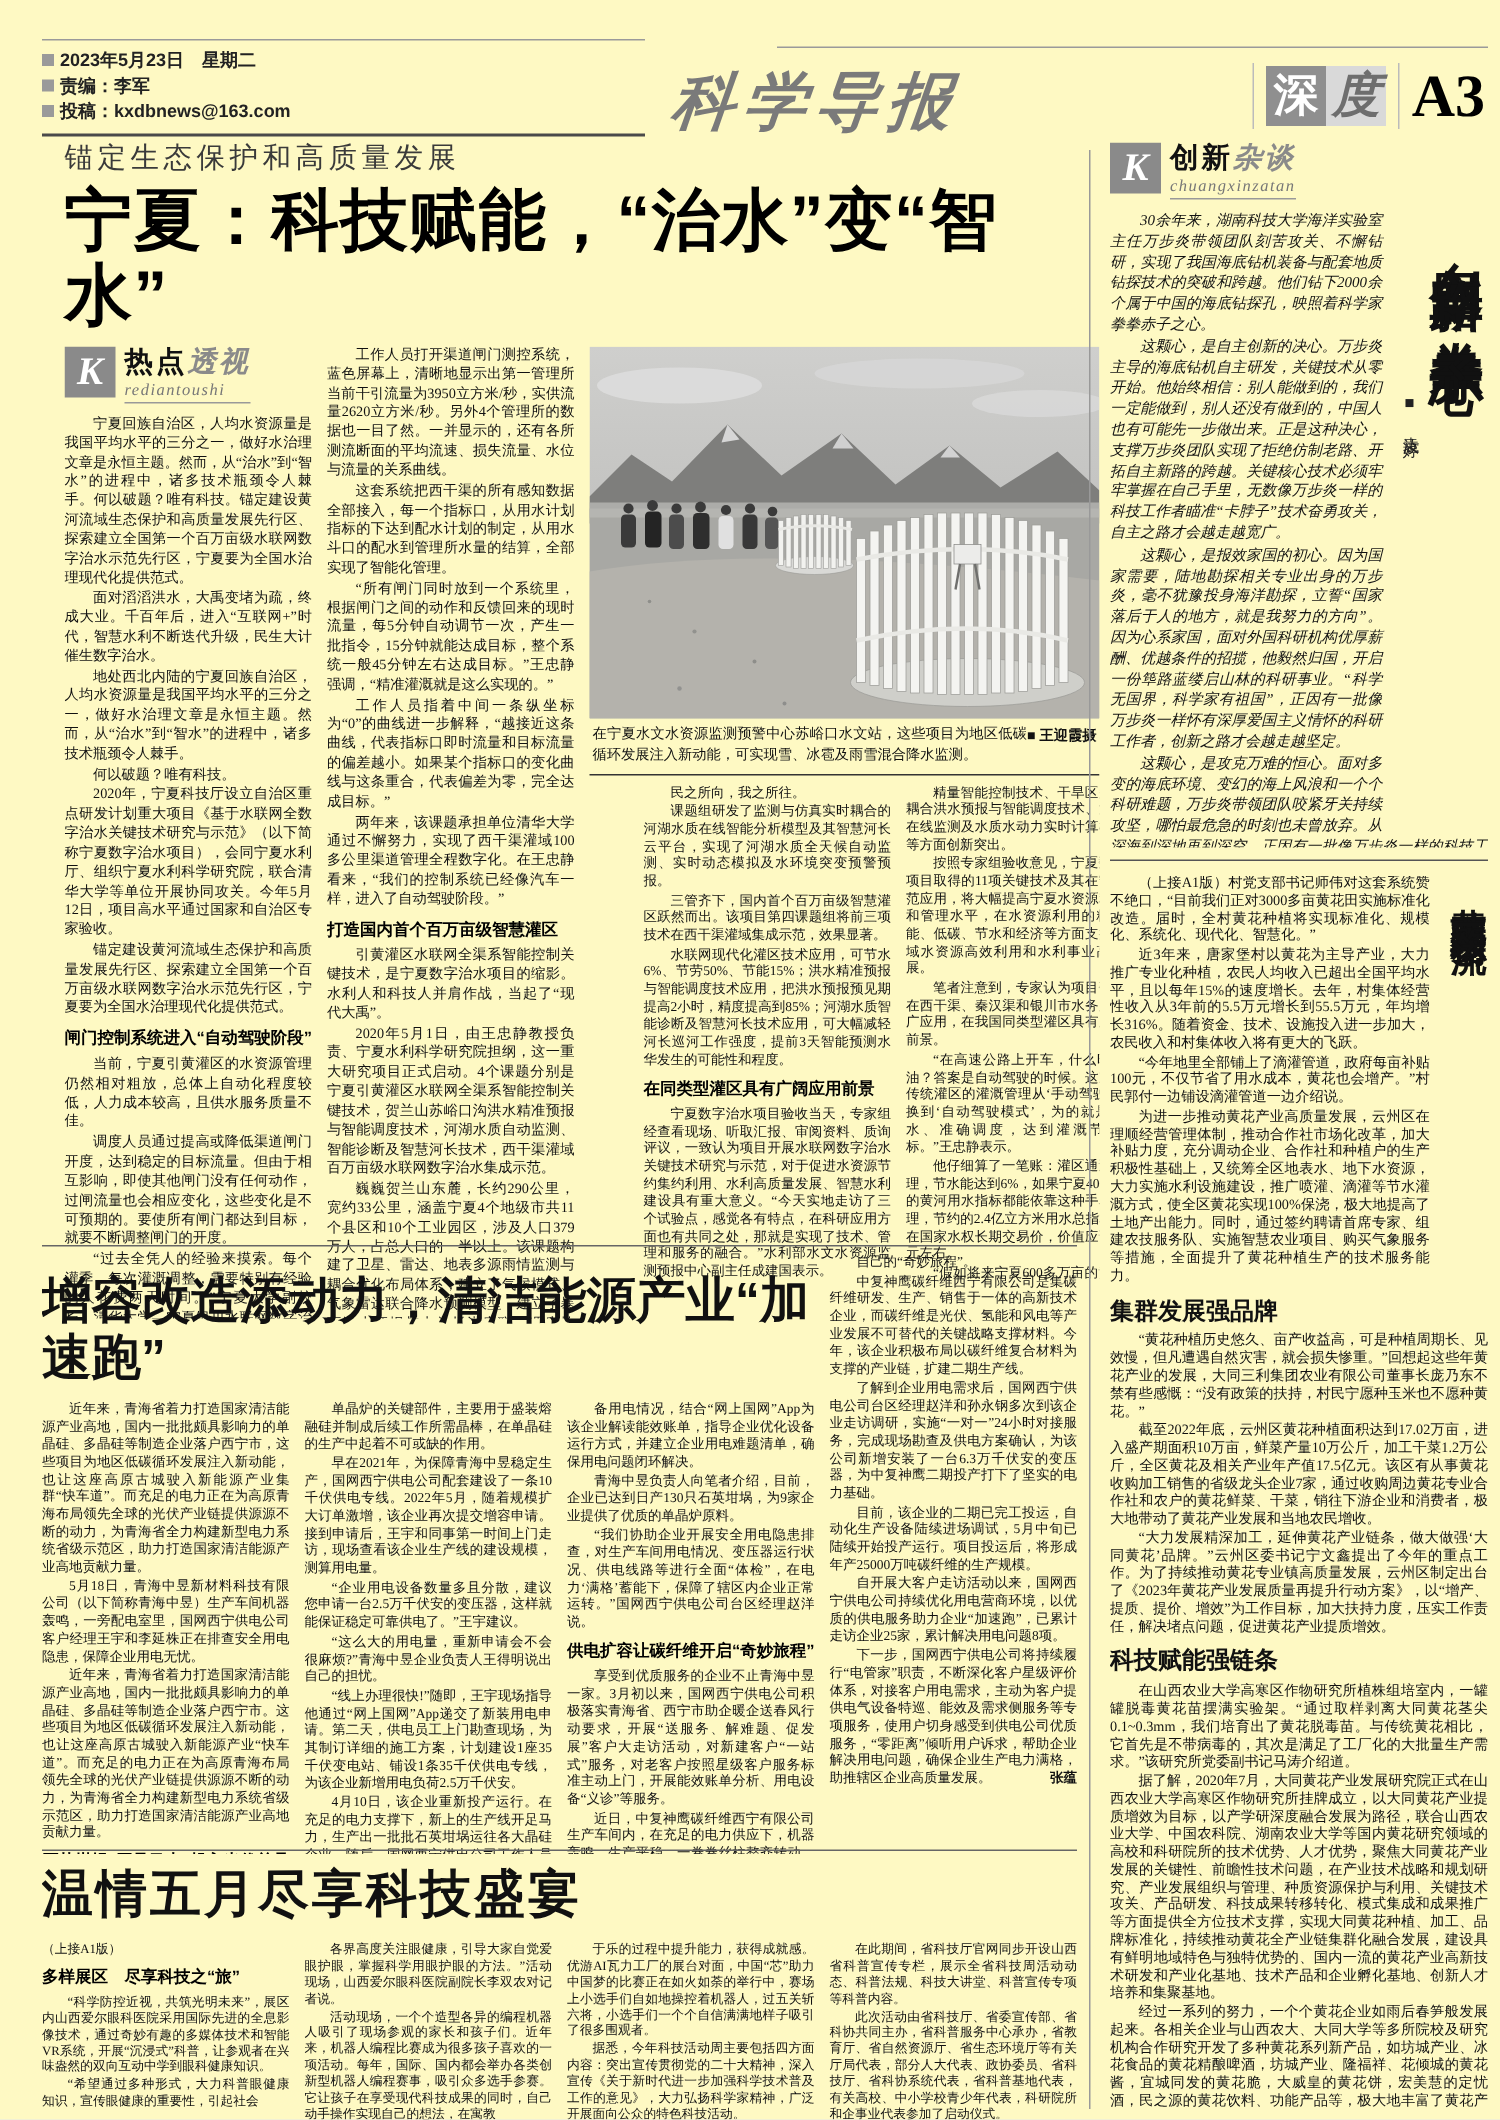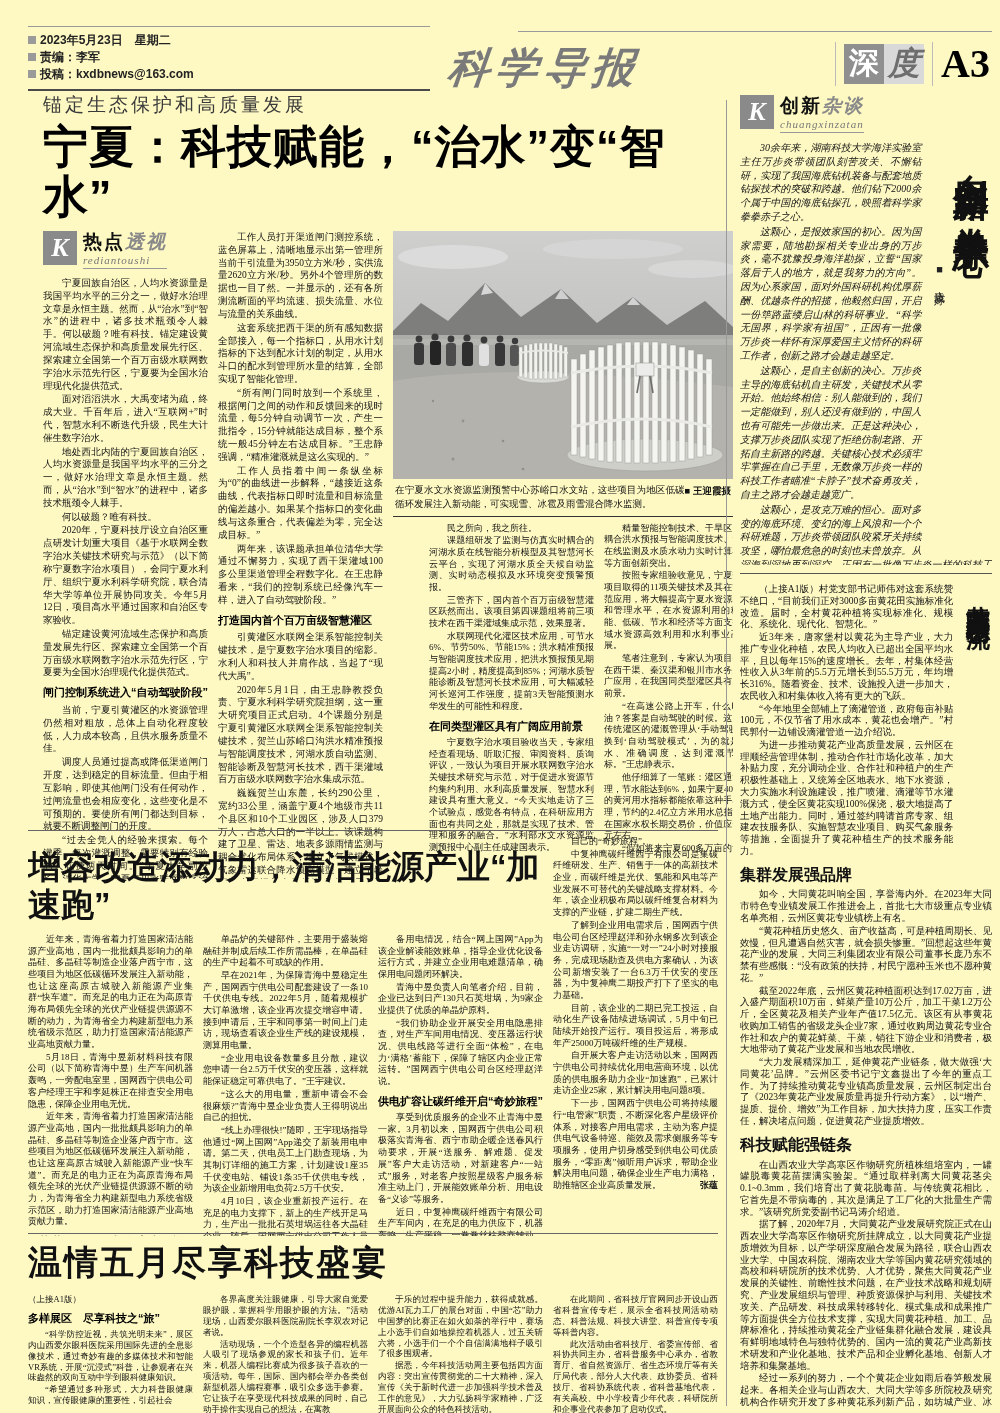--- a/index.html
+++ b/index.html
@@ -347,37 +347,36 @@
         <div class="kpinyin">chuangxinzatan</div>
       </span>
     </div>
     <div id="side-art1">
       <div class="vfloat">
         <span class="vbyline">■ 袁汝婷</span>
         <span class="vhead">自主创新路　拳拳赤子心</span>
       </div>
       <div>
           <p>30余年来，湖南科技大学海洋实验室主任万步炎带领团队刻苦攻关、不懈钻研，实现了我国海底钻机装备与配套地质钻探技术的突破和跨越。他们钻下2000余个属于中国的海底钻探孔，映照着科学家拳拳赤子之心。</p>
+          <p>这颗心，是自主创新的决心。万步炎主导的海底钻机自主研发，关键技术从零开始。他始终相信：别人能做到的，我们一定能做到，别人还没有做到的，中国人也有可能先一步做出来。正是这种决心，支撑万步炎团队实现了拒绝仿制老路、开拓自主新路的跨越。关键核心技术必须牢牢掌握在自己手里，无数像万步炎一样的科技工作者瞄准“卡脖子”技术奋勇攻关，自主之路才会越走越宽广。</p>
           <p>这颗心，是报效家国的初心。因为国家需要，陆地勘探相关专业出身的万步炎，毫不犹豫投身海洋勘探，立誓“国家落后于人的地方，就是我努力的方向”。因为心系家国，面对外国科研机构优厚薪酬、优越条件的招揽，他毅然归国，开启一份筚路蓝缕启山林的科研事业。“科学无国界，科学家有祖国”，正因有一批像万步炎一样怀有深厚爱国主义情怀的科研工作者，创新之路才会越走越坚定。</p>
-          <p>这颗心，是自主创新的决心。万步炎主导的海底钻机自主研发，关键技术从零开始。他始终相信：别人能做到的，我们一定能做到，别人还没有做到的，中国人也有可能先一步做出来。正是这种决心，支撑万步炎团队实现了拒绝仿制老路、开拓自主新路的跨越。关键核心技术必须牢牢掌握在自己手里，无数像万步炎一样的科技工作者瞄准“卡脖子”技术奋勇攻关，自主之路才会越走越宽广。</p>
           <p>这颗心，是攻克万难的恒心。面对多变的海底环境、变幻的海上风浪和一个个科研难题，万步炎带领团队咬紧牙关持续攻坚，哪怕最危急的时刻也未曾放弃。从深海到深地再到深空，正因有一批像万步炎一样的科技工作者，持之以恒向着最难处攻坚，探索之路才会越走越高远。</p>
         </div>
     </div>
     <hr id="side-div">
     <div id="side-art2">
       <div class="vfloat2">
         <span class="vhead2">黄花产业蹄疾步稳创一流</span>
       </div>
       <div>
           <p>（上接A1版）村党支部书记师伟对这套系统赞不绝口，“目前我们正对3000多亩黄花田实施标准化改造。届时，全村黄花种植将实现标准化、规模化、系统化、现代化、智慧化。”</p>
           <p>近3年来，唐家堡村以黄花为主导产业，大力推广专业化种植，农民人均收入已超出全国平均水平，且以每年15%的速度增长。去年，村集体经营性收入从3年前的5.5万元增长到55.5万元，年均增长316%。随着资金、技术、设施投入进一步加大，农民收入和村集体收入将有更大的飞跃。</p>
           <p>“今年地里全部铺上了滴灌管道，政府每亩补贴100元，不仅节省了用水成本，黄花也会增产。”村民郭付一边铺设滴灌管道一边介绍说。</p>
           <p>为进一步推动黄花产业高质量发展，云州区在理顺经营管理体制，推动合作社市场化改革，加大补贴力度，充分调动企业、合作社和种植户的生产积极性基础上，又统筹全区地表水、地下水资源，大力实施水利设施建设，推广喷灌、滴灌等节水灌溉方式，使全区黄花实现100%保浇，极大地提高了土地产出能力。同时，通过签约聘请首席专家、组建农技服务队、实施智慧农业项目、购买气象服务等措施，全面提升了黄花种植生产的技术服务能力。</p>
           <h4>集群发展强品牌</h4>
-          <p>如今，大同黄花叫响全国，享誉海内外。在2023年大同市特色专业镇发展工作推进会上，首批七大市级重点专业镇名单亮相，云州区黄花专业镇榜上有名。</p>
           <p>“黄花种植历史悠久、亩产收益高，可是种植周期长、见效慢，但凡遭遇自然灾害，就会损失惨重。”回想起这些年黄花产业的发展，大同三利集团农业有限公司董事长庞乃东不禁有些感慨：“没有政策的扶持，村民宁愿种玉米也不愿种黄花。”</p>
           <p>截至2022年底，云州区黄花种植面积达到17.02万亩，进入盛产期面积10万亩，鲜菜产量10万公斤，加工干菜1.2万公斤，全区黄花及相关产业年产值17.5亿元。该区有从事黄花收购加工销售的省级龙头企业7家，通过收购周边黄花专业合作社和农户的黄花鲜菜、干菜，销往下游企业和消费者，极大地带动了黄花产业发展和当地农民增收。</p>
           <p>“大力发展精深加工，延伸黄花产业链条，做大做强‘大同黄花’品牌。”云州区委书记宁文鑫提出了今年的重点工作。为了持续推动黄花专业镇高质量发展，云州区制定出台了《2023年黄花产业发展质量再提升行动方案》，以“增产、提质、提价、增效”为工作目标，加大扶持力度，压实工作责任，解决堵点问题，促进黄花产业提质增效。</p>
           <h4>科技赋能强链条</h4>
           <p>在山西农业大学高寒区作物研究所植株组培室内，一罐罐脱毒黄花苗摆满实验架。“通过取样剥离大同黄花茎尖0.1~0.3mm，我们培育出了黄花脱毒苗。与传统黄花相比，它首先是不带病毒的，其次是满足了工厂化的大批量生产需求。”该研究所党委副书记马涛介绍道。</p>
           <p>据了解，2020年7月，大同黄花产业发展研究院正式在山西农业大学高寒区作物研究所挂牌成立，以大同黄花产业提质增效为目标，以产学研深度融合发展为路径，联合山西农业大学、中国农科院、湖南农业大学等国内黄花研究领域的高校和科研院所的技术优势、人才优势，聚焦大同黄花产业发展的关键性、前瞻性技术问题，在产业技术战略和规划研究、产业发展组织与管理、种质资源保护与利用、关键技术攻关、产品研发、科技成果转移转化、模式集成和成果推广等方面提供全方位技术支撑，实现大同黄花种植、加工、品牌标准化，持续推动黄花全产业链集群化融合发展，建设具有鲜明地域特色与独特优势的、国内一流的黄花产业高新技术研发和产业化基地、技术产品和企业孵化基地、创新人才培养和集聚基地。</p>
           <p>经过一系列的努力，一个个黄花企业如雨后春笋般发展起来。各相关企业与山西农大、大同大学等多所院校及研究机构合作研究开发了多种黄花系列新产品，如坊城产业、冰花食品的黄花精酿啤酒，坊城产业、隆福祥、花倾城的黄花酱，宜城同发的黄花脆，大威皇的黄花饼，宏美慧的定忧酒，民之源的黄花饮料、功能产品等，极大地丰富了黄花产品品类，延伸了黄花产业发展链条。</p>
         </div>
     </div>
   </div>

